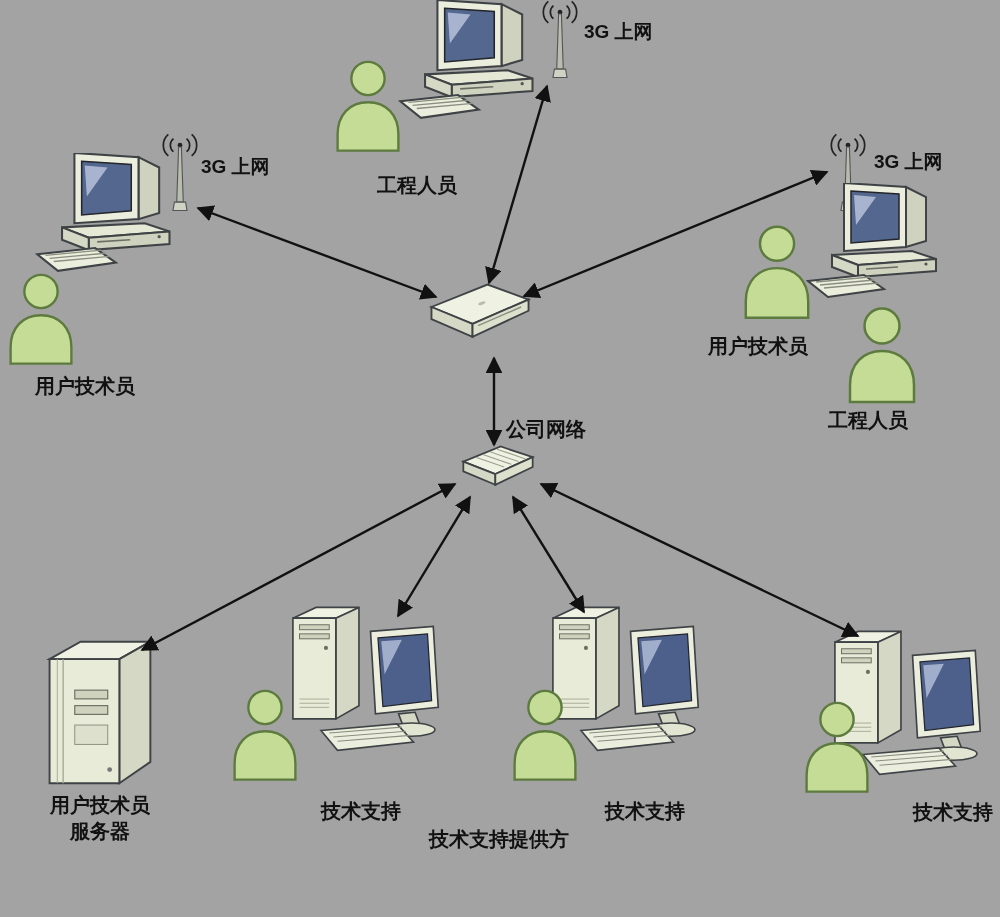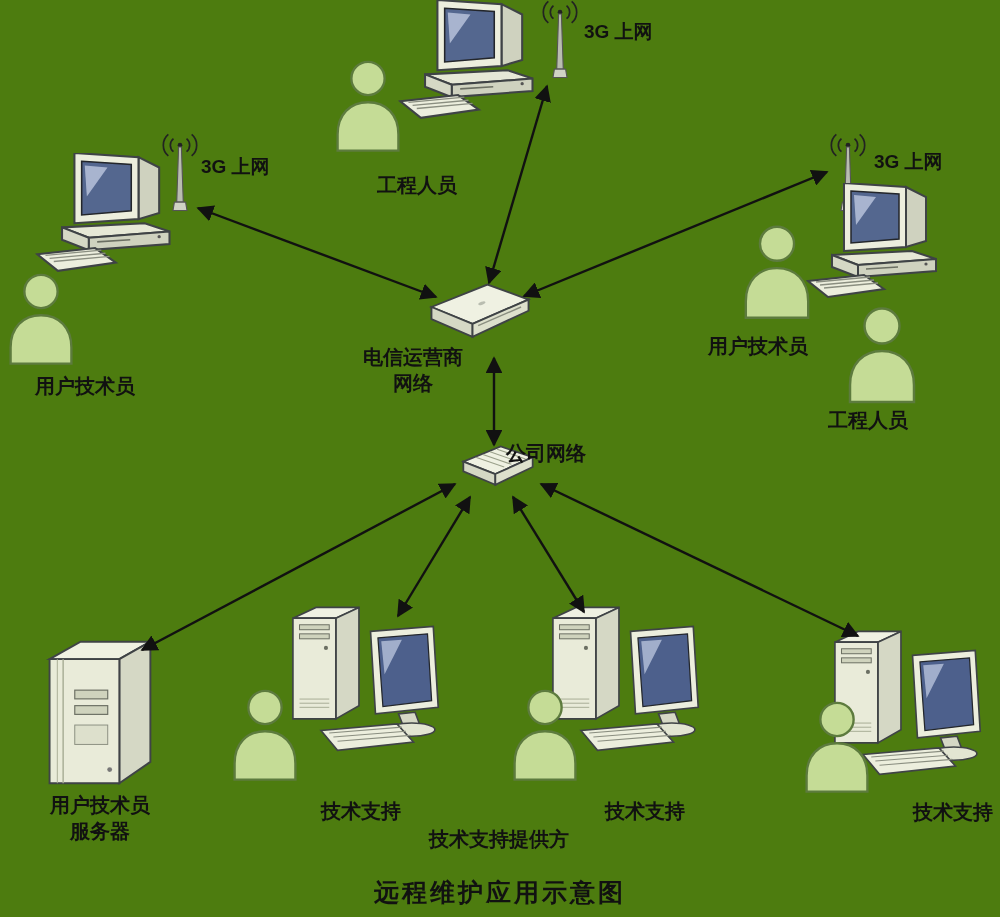--- a/index.html
+++ b/index.html
@@ -1,18 +1,18 @@
 <!DOCTYPE html>
 <html><head>
 <meta charset="utf-8">
 <style>
   * { margin:0; padding:0; box-sizing:border-box; }
   html,body { background:#ffffff; }
   .canvas {
-    position:relative; width:1000px; height:917px; background:#4d7c0f;
+    position:relative; width:1000px; height:917px; background:#a3a3a3;
     font-family:"Liberation Sans", sans-serif; overflow:hidden;
   }
   .abs { position:absolute; }
   .label {
     position:absolute; color:#111; font-weight:bold; font-size:20px;
     text-align:center; line-height:1.3; white-space:nowrap;
   }
   .label .line { display:block; white-space:nowrap; }
   .g3 { font-size:19px; }
   .title {
@@ -148,29 +148,25 @@
     </svg>
   <div class="label" style="left:678px; top:333px; width:160px;">用户技术员</div>
   <svg class="abs" style="left:842px; top:304px;" width="80" height="102" viewBox="0 0 80 100">
       <use href="#sym-person"></use>
     </svg>
   <div class="label" style="left:788px; top:407px; width:160px;">工程人员</div>
 
   <svg class="abs" style="left:424px; top:279px;" width="112" height="70" viewBox="0 0 120 75">
       <use href="#sym-telecom"></use>
     </svg>
-  <div class="label" style="left:358px; top:344px; width:110px;">
-    <span class="line">电信运营商</span>
-    <span class="line">网络</span>
-  </div>
 
   <svg class="abs" style="left:458px; top:442px;" width="80" height="49" viewBox="0 0 90 55">
       <use href="#sym-router"></use>
     </svg>
-  <div class="label" style="left:506px; top:440px;">公司网络</div>
+  <div class="label" style="left:506px; top:416px;">公司网络</div>
 
   <svg class="abs" style="left:36px; top:628px;" width="126" height="165" viewBox="0 0 130 170">
       <use href="#sym-server"></use>
     </svg>
   <div class="label" style="left:25px; top:792px; width:150px;">
     <span class="line">用户技术员</span>
     <span class="line">服务器</span>
   </div>
 
   <svg class="abs" style="left:278px; top:600px;" width="190" height="161" viewBox="0 0 230 195">
@@ -192,21 +188,20 @@
   <svg class="abs" style="left:820px; top:624px;" width="190" height="161" viewBox="0 0 230 195">
       <use href="#sym-station"></use>
     </svg>
   <svg class="abs" style="left:799px; top:697px;" width="76" height="100" viewBox="0 0 80 100">
       <use href="#sym-person"></use>
     </svg>
   <div class="label" style="left:878px; top:799px; width:150px;">技术支持</div>
 
   <div class="label" style="left:414px; top:826px; width:170px;">技术支持提供方</div>
 
-  <div class="title">远程维护应用示意图</div>
 
   <svg class="arrows" width="1000" height="917">
     <defs>
       <marker id="ah" viewBox="0 0 10 10" refX="9" refY="5" markerWidth="7" markerHeight="7" orient="auto-start-reverse">
         <path d="M0,0 L10,5 L0,10 z" fill="#111"></path>
       </marker>
     </defs>
     <g stroke="#111" stroke-width="2.4">
       <line x1="198" y1="208" x2="436" y2="297" marker-start="url(#ah)" marker-end="url(#ah)"></line>
       <line x1="547" y1="86" x2="489" y2="283" marker-start="url(#ah)" marker-end="url(#ah)"></line>

